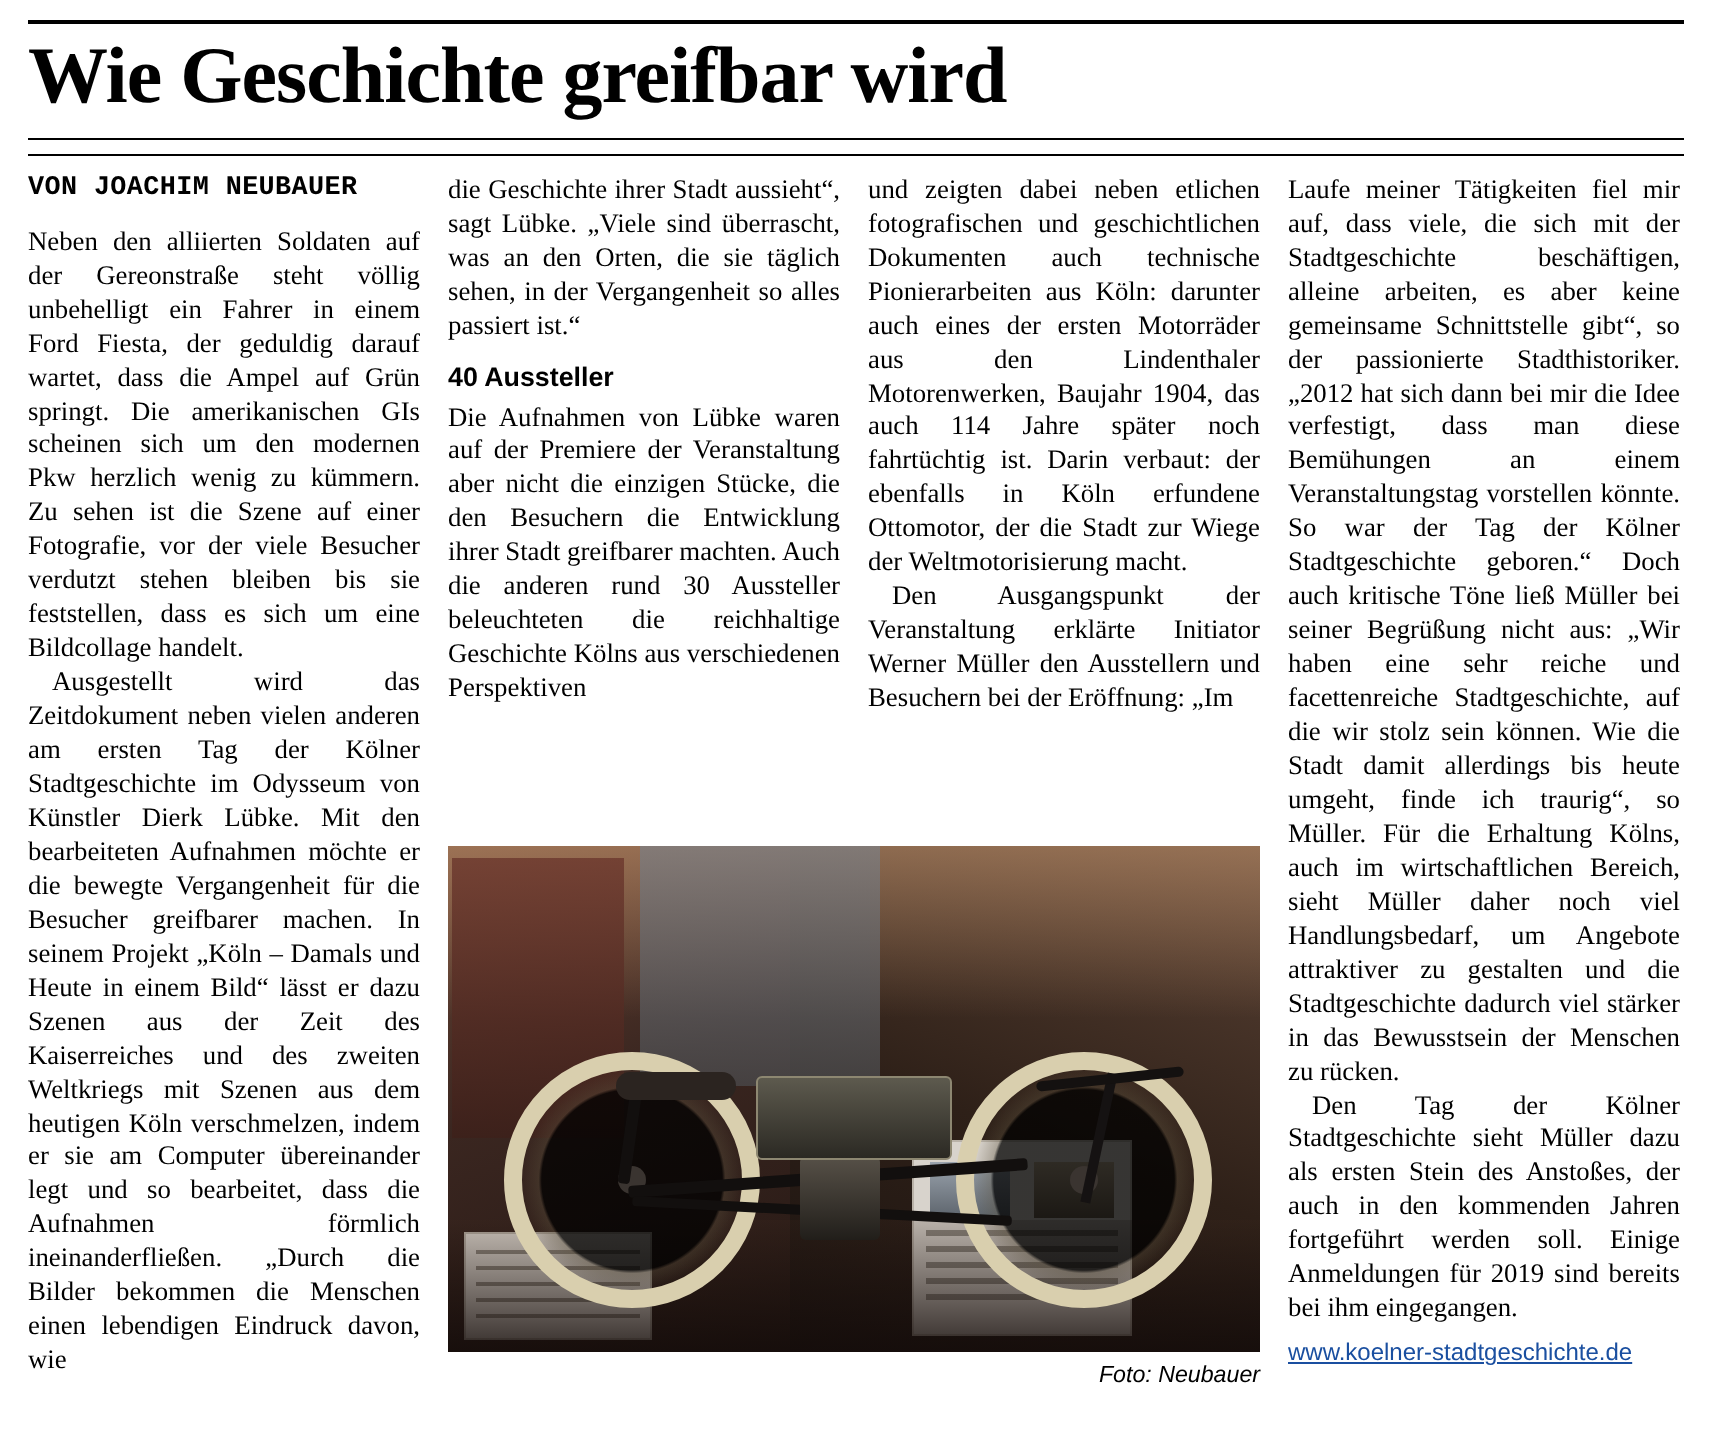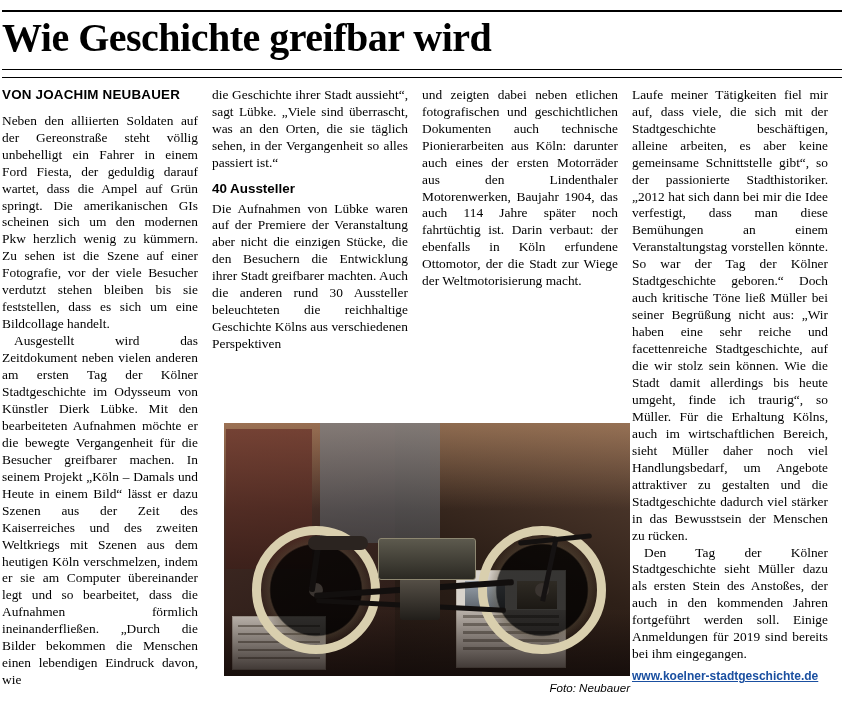--- a/index.html
+++ b/index.html
@@ -12,21 +12,21 @@
     height: 728px;
     font-family: "Liberation Serif", serif;
     color: #000000;
     overflow: hidden;
   }
   .page {
     position: relative;
     width: 856px;
     height: 728px;
     box-sizing: border-box;
-    padding: 10px 14px 4px 2px;
+    padding: 10px 14px 4px 14px;
   }
   .rule-top {
     border-top: 2px solid #000;
     margin: 0 0 6px 0;
   }
   .headline {
     font-family: "Liberation Serif", serif;
     font-size: 40px;
     font-weight: bold;
     line-height: 1.02;
@@ -59,21 +59,21 @@
     position: relative;
   }
   .col p, .col .byline, .col .crosshead {
     font-size: 13.4px;
     line-height: 1.265;
     text-align: justify;
     margin: 0 0 0 0;
     hyphens: manual;
   }
   .byline {
-    font-family: Liberation Sans, sans-serif;
+    font-family: Liberation Mono, monospace;
     font-size: 10.5px;
     font-weight: bold;
     letter-spacing: 0.2px;
     margin-bottom: 9px !important;
     text-align: left;
   }
   .crosshead {
     font-family: "Liberation Sans", sans-serif;
     font-weight: bold;
     font-size: 13px;
@@ -196,21 +196,21 @@
     margin-top: 5px;
     text-align: left;
   }
   .caption .credit {
     float: right;
     font-style: italic;
   }
   .url {
     font-family: "Liberation Sans", sans-serif;
     font-size: 12px;
-    font-weight: bold;
+    font-weight: normal;
     color: #1a4fa0;
     text-decoration: underline;
     margin-top: 6px;
     display: block;
   }
   .clearfix::after { content: ""; display: table; clear: both; }
 </style>
 </head>
 <body>
 
@@ -234,20 +234,21 @@
     </div>
 
     <div class="col">
       <p class="para">die Geschichte ihrer Stadt aussieht“, sagt Lübke. „Viele sind überrascht, was an den Orten, die sie täglich sehen, in der Vergangenheit so alles passiert ist.“</p>
       <div class="crosshead">40 Aussteller</div>
       <p class="para">Die Aufnahmen von Lübke waren auf der Premiere der Veranstaltung aber nicht die einzigen Stücke, die den Besuchern die Entwicklung ihrer Stadt greifbarer machten. Auch die anderen rund 30 Aussteller beleuchteten die reichhaltige Geschichte Kölns aus verschiedenen Perspektiven</p>
     </div>
 
     <div class="col">
       <p class="para">und zeigten dabei neben etlichen fotografischen und geschichtlichen Dokumenten auch technische Pionierarbeiten aus Köln: darunter auch eines der ersten Motorräder aus den Lindenthaler Motorenwerken, Baujahr 1904, das auch 114 Jahre später noch fahrtüchtig ist. Darin verbaut: der ebenfalls in Köln erfundene Ottomotor, der die Stadt zur Wiege der Weltmotorisierung macht.</p>
+      <p class="para indent">Den Ausgangspunkt der Veranstaltung erklärte Initiator Werner Müller den Ausstellern und Besuchern bei der Eröffnung: „Im</p>
     </div>
 
     <div class="col">
       <p class="para">Laufe meiner Tätigkeiten fiel mir auf, dass viele, die sich mit der Stadtgeschichte beschäftigen, alleine arbeiten, es aber keine gemeinsame Schnittstelle gibt“, so der passionierte Stadthistoriker. „2012 hat sich dann bei mir die Idee verfestigt, dass man diese Bemühungen an einem Veranstaltungstag vorstellen könnte. So war der Tag der Kölner Stadtgeschichte geboren.“ Doch auch kritische Töne ließ Müller bei seiner Begrüßung nicht aus: „Wir haben eine sehr reiche und facettenreiche Stadtgeschichte, auf die wir stolz sein können. Wie die Stadt damit allerdings bis heute umgeht, finde ich traurig“, so Müller. Für die Erhaltung Kölns, auch im wirtschaftlichen Bereich, sieht Müller daher noch viel Handlungsbedarf, um Angebote attraktiver zu gestalten und die Stadtgeschichte dadurch viel stärker in das Bewusstsein der Menschen zu rücken.</p>
       <p class="para indent">Den Tag der Kölner Stadtgeschichte sieht Müller dazu als ersten Stein des Anstoßes, der auch in den kommenden Jahren fortgeführt werden soll. Einige Anmeldungen für 2019 sind bereits bei ihm eingegangen.</p>
       <a class="url">www.koelner-stadtgeschichte.de</a>
     </div>
 
   </div>
 

